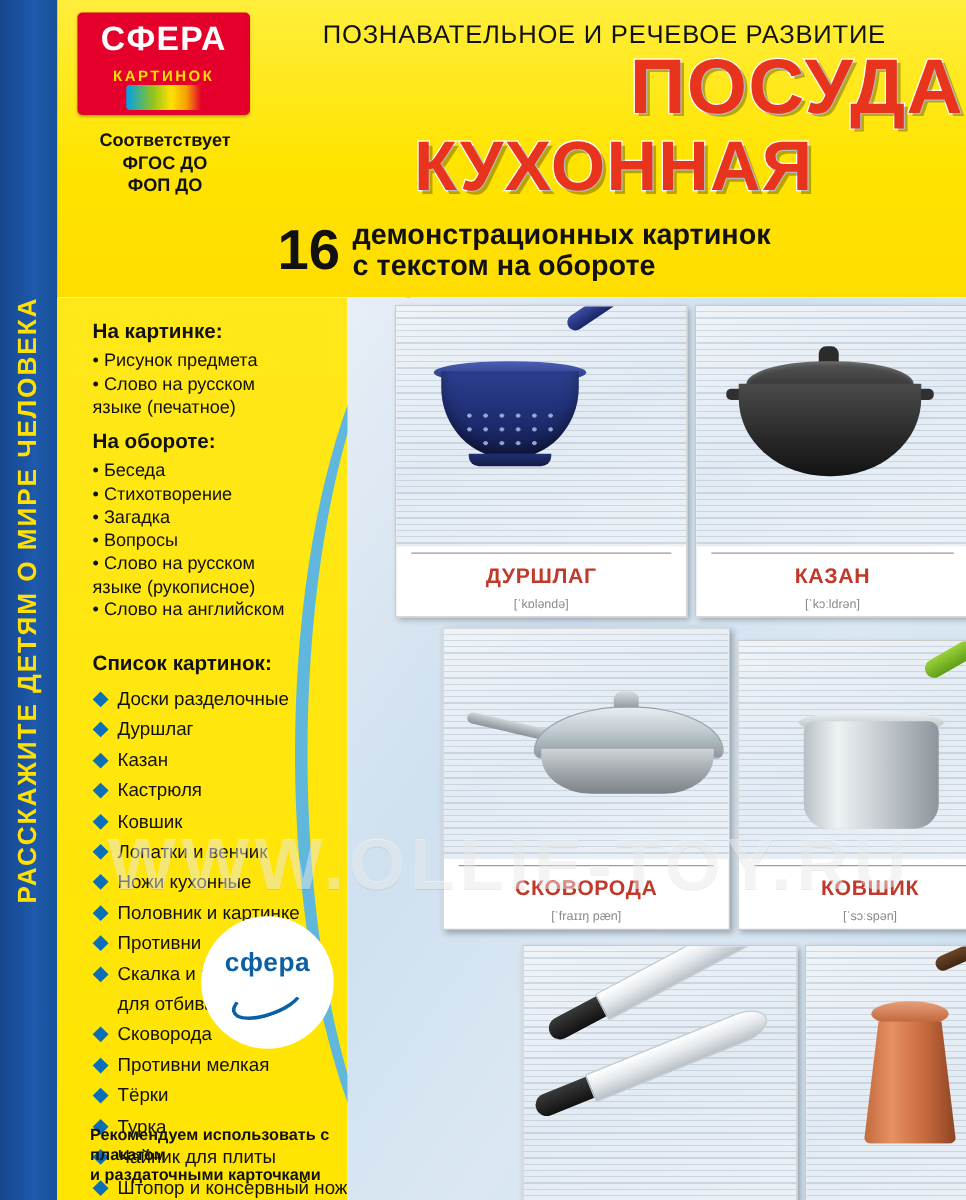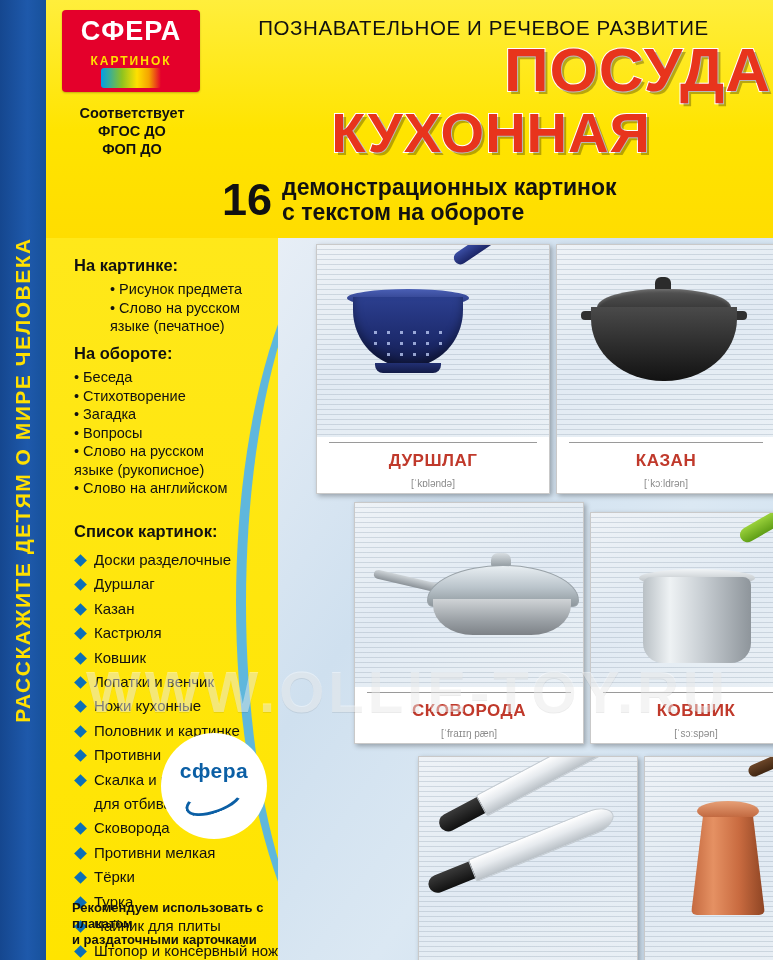--- a/index.html
+++ b/index.html
@@ -562,21 +562,21 @@
 
     </div>
   </div>
 
   <div class="body-area">
 
     <div class="left-col">
       <div class="swoosh-curve"></div>
 
       <div class="lc-h" style="top:18px;">На картинке:</div>
-      <div class="lc-list" style="top:42px;margin-left:36px;">
+      <div class="lc-list" style="top:42px;">
         <div>• Рисунок предмета</div>
         <div>• Слово на русском</div>
         <div>  языке (печатное)</div>
       </div>
 
       <div class="lc-h" style="top:106px;">На обороте:</div>
       <div class="lc-list" style="top:130px;">
         <div>• Беседа</div>
         <div>• Стихотворение</div>
         <div>• Загадка</div>

